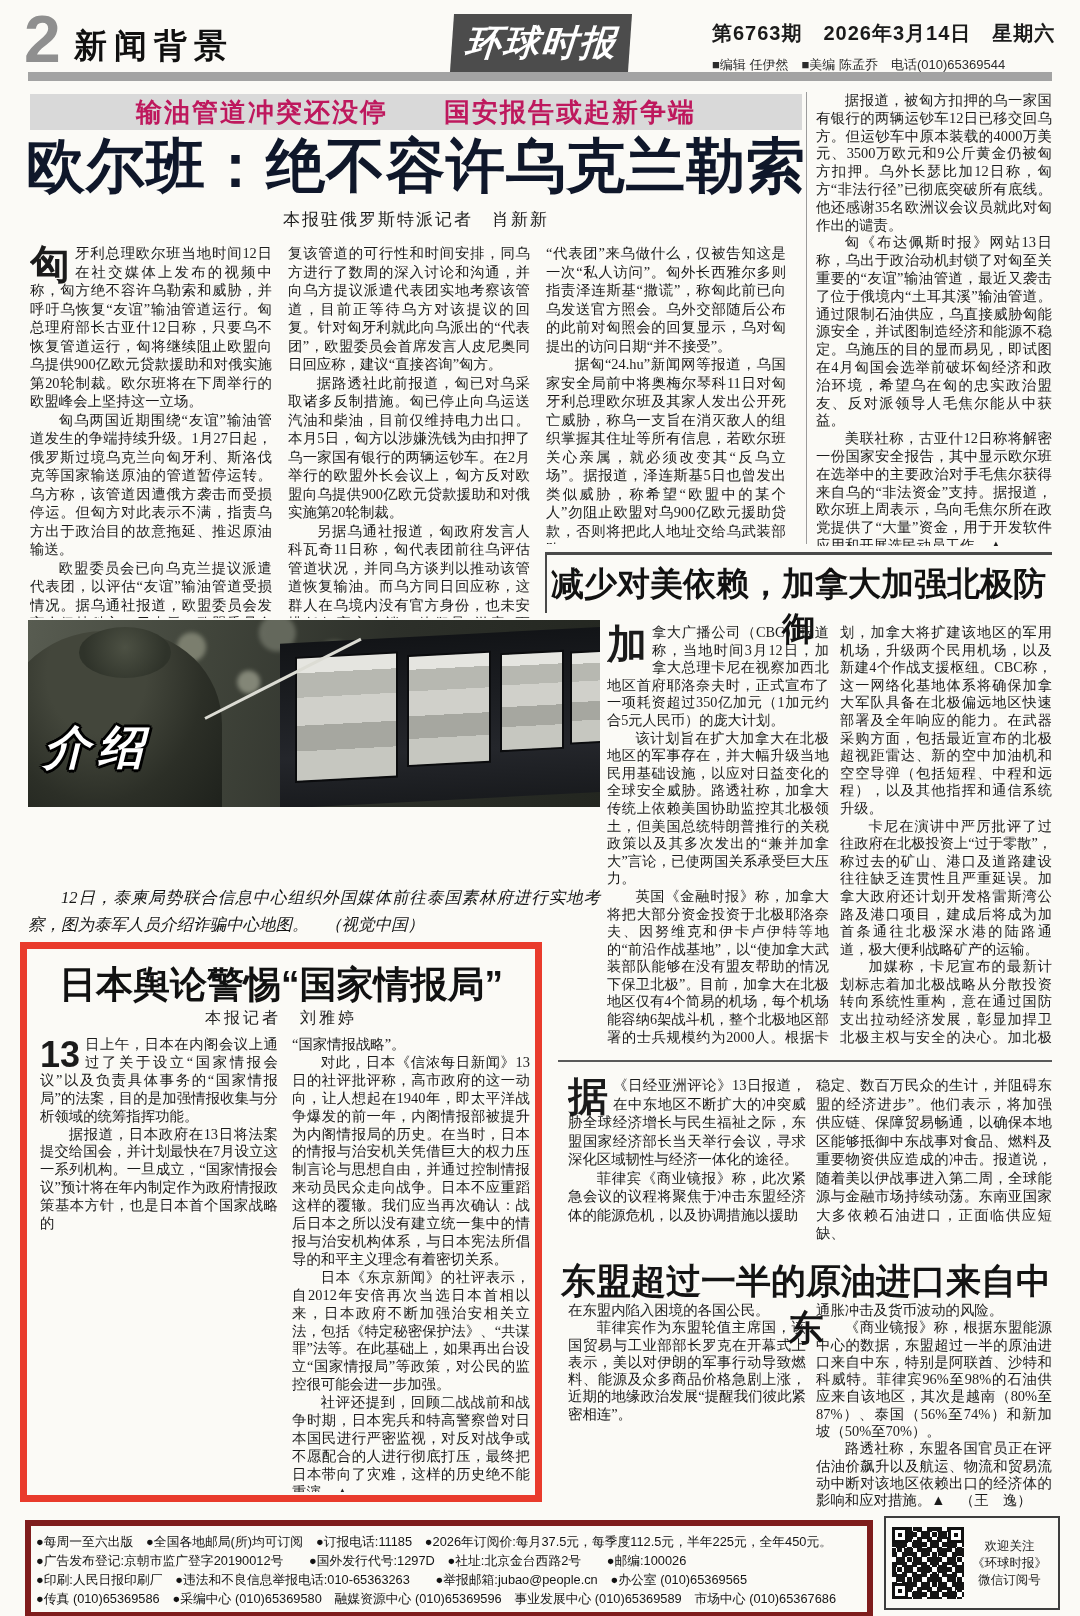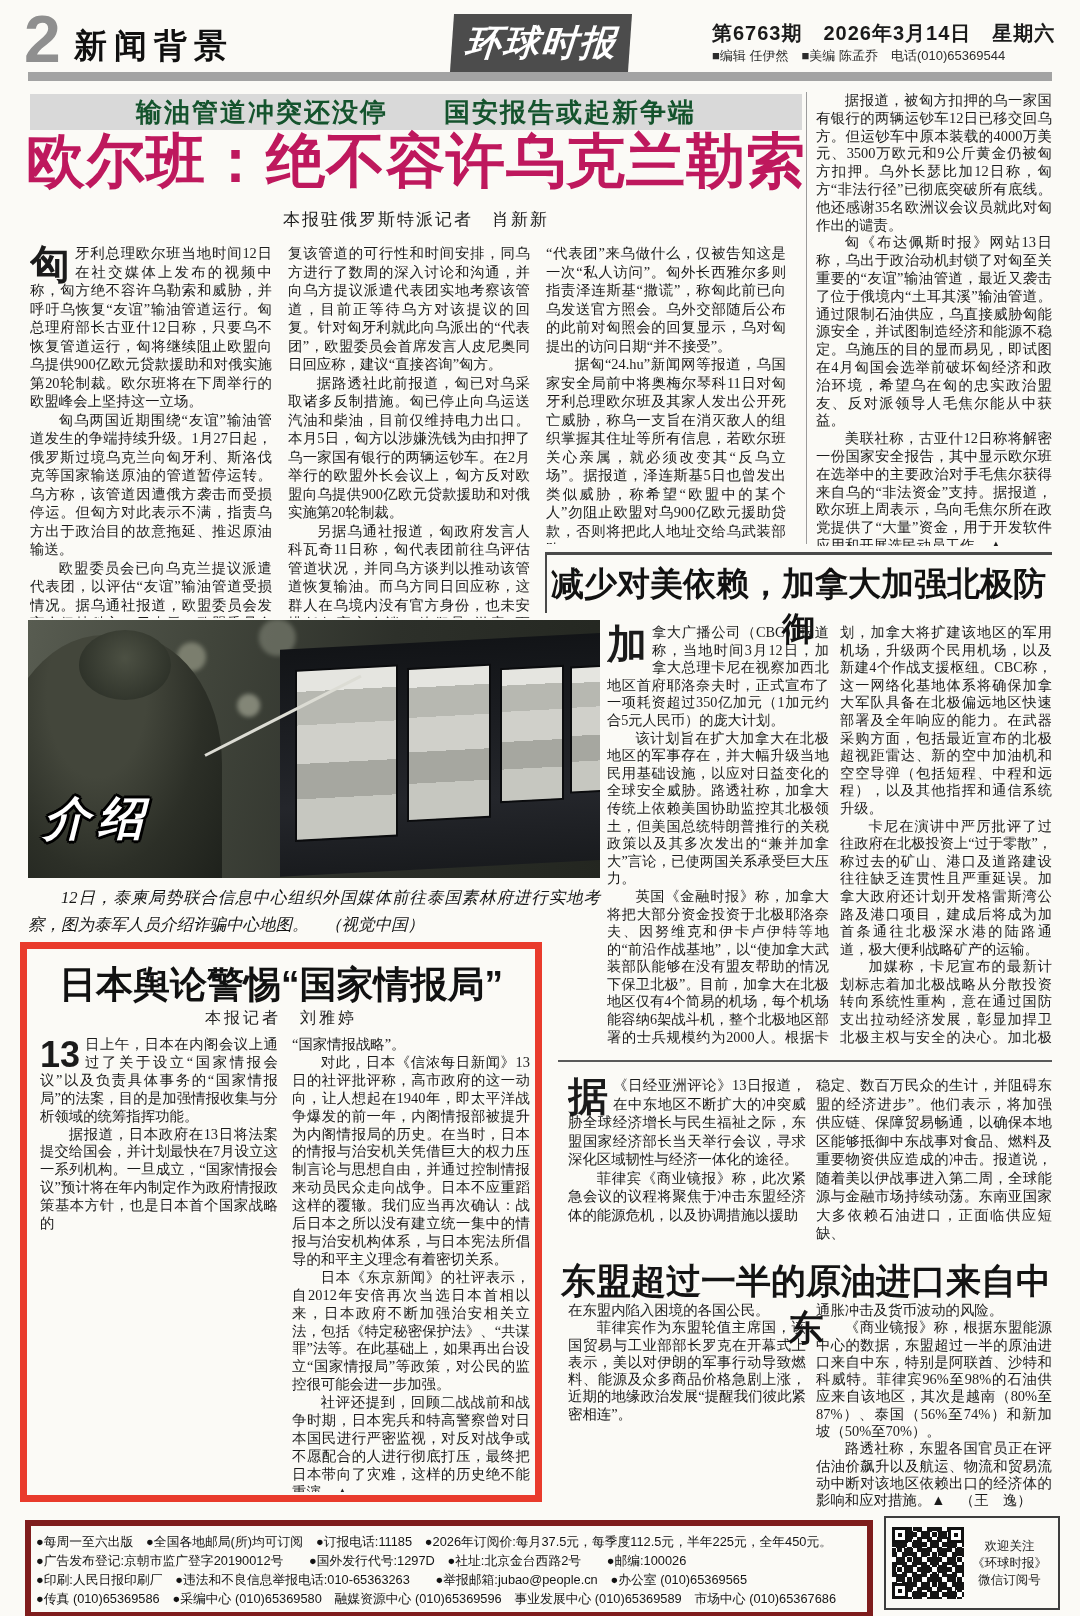--- a/index.html
+++ b/index.html
@@ -10,30 +10,30 @@
   .pagenum{position:absolute;left:24px;top:6px;font-size:66px;font-weight:bold;color:#8f8f8f;
            font-family:"Liberation Sans","DejaVu Sans",sans-serif;line-height:66px;}
   .section-title{position:absolute;left:74px;top:24px;font-size:33px;font-weight:bold;color:#101010;
            letter-spacing:7px;font-family:"Liberation Sans","DejaVu Sans",sans-serif;}
   .masthead{position:absolute;left:452px;top:14px;width:178px;height:58px;background:#4c4c4c;
            display:flex;align-items:center;justify-content:center;color:#fff;font-size:36px;
            font-weight:bold;font-style:italic;letter-spacing:2px;transform:skewX(-4deg);}
   .issue{position:absolute;left:712px;top:20px;width:345px;
            font-family:"Liberation Sans","DejaVu Sans",sans-serif;}
   .issue .l1{font-size:20px;font-weight:bold;color:#1a1a1a;letter-spacing:1px;}
-  .issue .l2{font-size:13px;color:#2c2c2c;}
+  .issue .l2{font-size:13px;color:#2c2c2c;margin-top:9px;}
   .hdr-rule{position:absolute;left:28px;top:72px;width:1024px;height:9px;background:#a3a3a3;}
 
   
   .kicker{position:absolute;left:30px;top:94px;width:772px;height:36px;background:#d9d9d9;
           display:flex;align-items:center;justify-content:center;font-size:26px;font-weight:bold;
-          letter-spacing:2px;color:#14532d;}
+          letter-spacing:2px;color:#be185d;}
   .headline1{position:absolute;left:26px;top:134px;width:780px;text-align:center;font-size:59px;
-          font-weight:900;letter-spacing:1px;color:#be185d;line-height:64px;
-          font-family:Liberation Mono, monospace;}
+          font-weight:900;letter-spacing:1px;color:#0f172a;line-height:64px;
+          font-family:Liberation Sans, sans-serif;}
   .byline1{position:absolute;left:30px;top:208px;width:772px;text-align:center;font-size:17px;
           color:#1f1f1f;letter-spacing:2px;}
 
   .col{position:absolute;text-align:justify;font-size:14.4px;line-height:18.5px;overflow:hidden;}
   .col p{margin:0;text-indent:2em;}
   .col p.lead,.col p.cont{text-indent:0;}
   .dc{float:left;font-size:40px;line-height:34px;font-weight:bold;padding:3px 5px 0 0;
       font-family:"Liberation Sans","DejaVu Sans",sans-serif;}
   .dc2{float:left;font-size:36px;line-height:32px;font-weight:bold;padding:3px 5px 0 0;
       font-family:"Liberation Sans","DejaVu Sans",sans-serif;}
@@ -47,21 +47,21 @@
   
   .a2frame{position:absolute;left:545px;top:552px;width:505px;height:58px;
            border-top:3px solid #4a4a4a;border-left:2px solid #4a4a4a;}
   .headline2{position:absolute;left:545px;top:562px;width:507px;text-align:center;font-size:33px;
            font-weight:bold;color:#121212;font-family:"Liberation Sans","DejaVu Sans",sans-serif;}
   .a2c1{left:607px;top:624px;width:222px;height:422px;line-height:17.6px;font-size:14.2px;}
   .a2c2{left:840px;top:624px;width:212px;height:422px;line-height:17.6px;font-size:14.2px;}
   .a2rule{position:absolute;left:558px;top:1060px;width:494px;height:2px;background:#5a5a5a;}
 
   
-  .photo{position:absolute;left:28px;top:620px;width:572px;height:258px;overflow:hidden;
+  .photo{position:absolute;left:28px;top:620px;width:572px;height:187px;overflow:hidden;
          background:linear-gradient(100deg,#585c51 0%,#41453b 30%,#2d302a 60%,#232620 100%);}
   .foliage{position:absolute;left:16%;top:-12%;width:50%;height:75%;opacity:.75;filter:blur(2px);
          background:
            radial-gradient(circle at 25% 35%,#8e917f 0 14px,transparent 15px),
            radial-gradient(circle at 55% 25%,#73776a 0 18px,transparent 19px),
            radial-gradient(circle at 45% 60%,#9b9e8d 0 11px,transparent 12px),
            radial-gradient(circle at 75% 45%,#666a5c 0 20px,transparent 21px),
            radial-gradient(circle at 15% 70%,#585c4f 0 16px,transparent 17px),
            radial-gradient(circle at 85% 75%,#7d8171 0 13px,transparent 14px);}
   .board{position:absolute;left:44%;top:8%;width:58%;height:88%;transform:skewY(-3deg);

